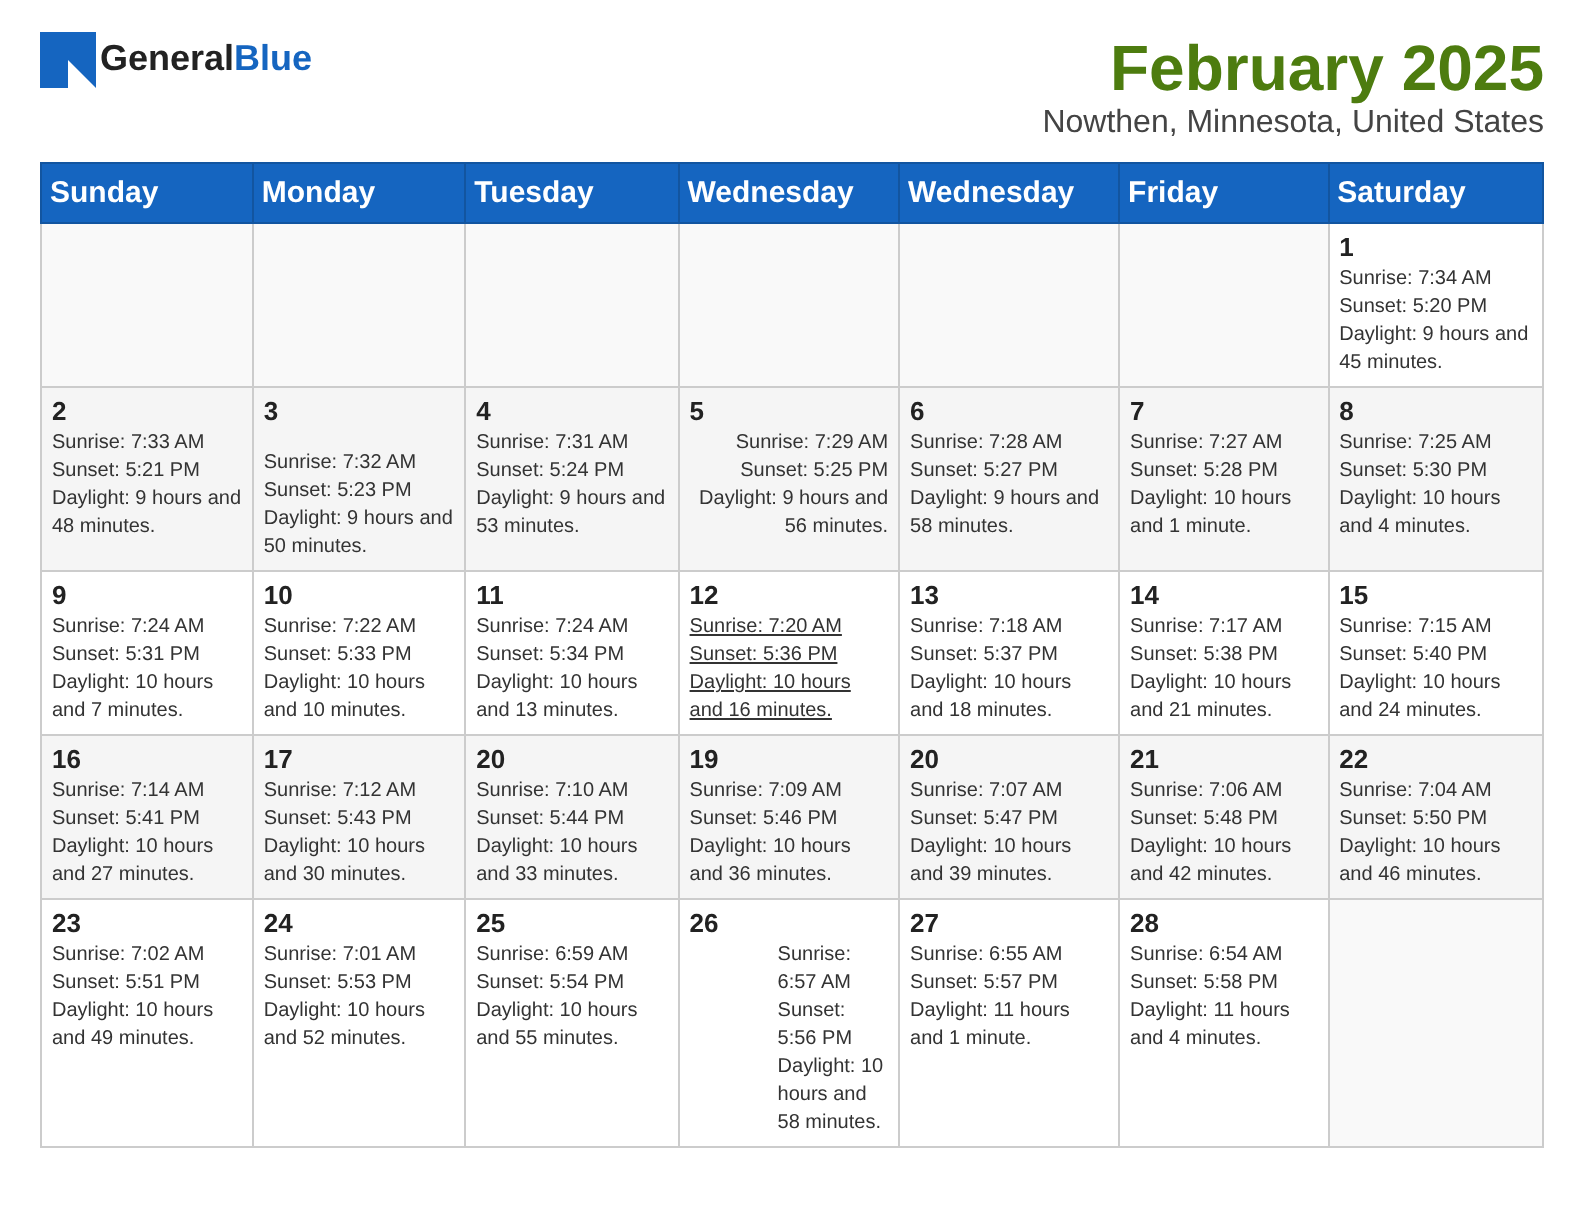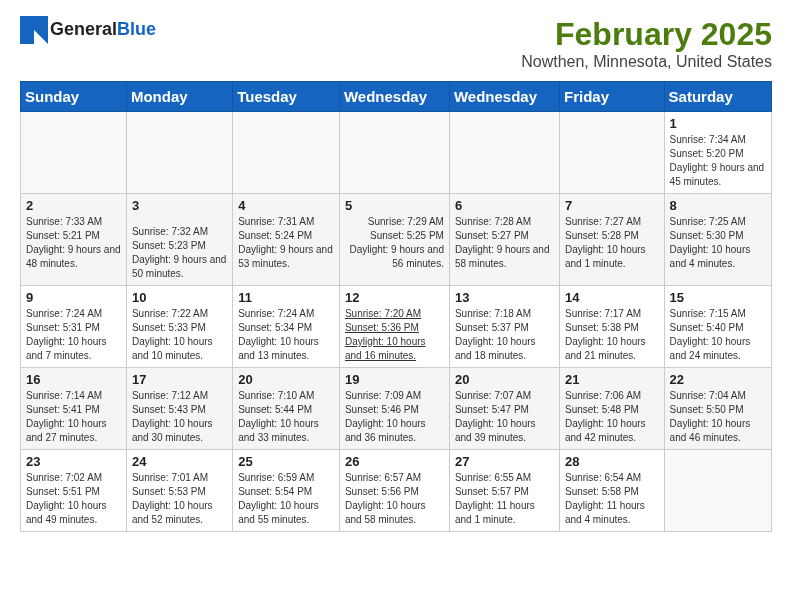--- a/index.html
+++ b/index.html
@@ -279,21 +279,21 @@
 Daylight: 10 hours and 52 minutes.</div>
           </td>
           <td>
             <span class="day-num">25</span>
             <div class="cell-content" style="white-space: pre-line;">Sunrise: 6:59 AM
 Sunset: 5:54 PM
 Daylight: 10 hours and 55 minutes.</div>
           </td>
           <td>
             <span class="day-num">26</span>
-            <div class="cell-content" style="white-space: pre-line;">Sunrise: 6:57 AM
+            <div class="cell-content" style="white-space: pre-line; margin-left: 44px;">Sunrise: 6:57 AM
 Sunset: 5:56 PM
 Daylight: 10 hours and 58 minutes.</div>
           </td>
           <td>
             <span class="day-num">27</span>
             <div class="cell-content" style="white-space: pre-line;">Sunrise: 6:55 AM
 Sunset: 5:57 PM
 Daylight: 11 hours and 1 minute.</div>
           </td>
           <td>

